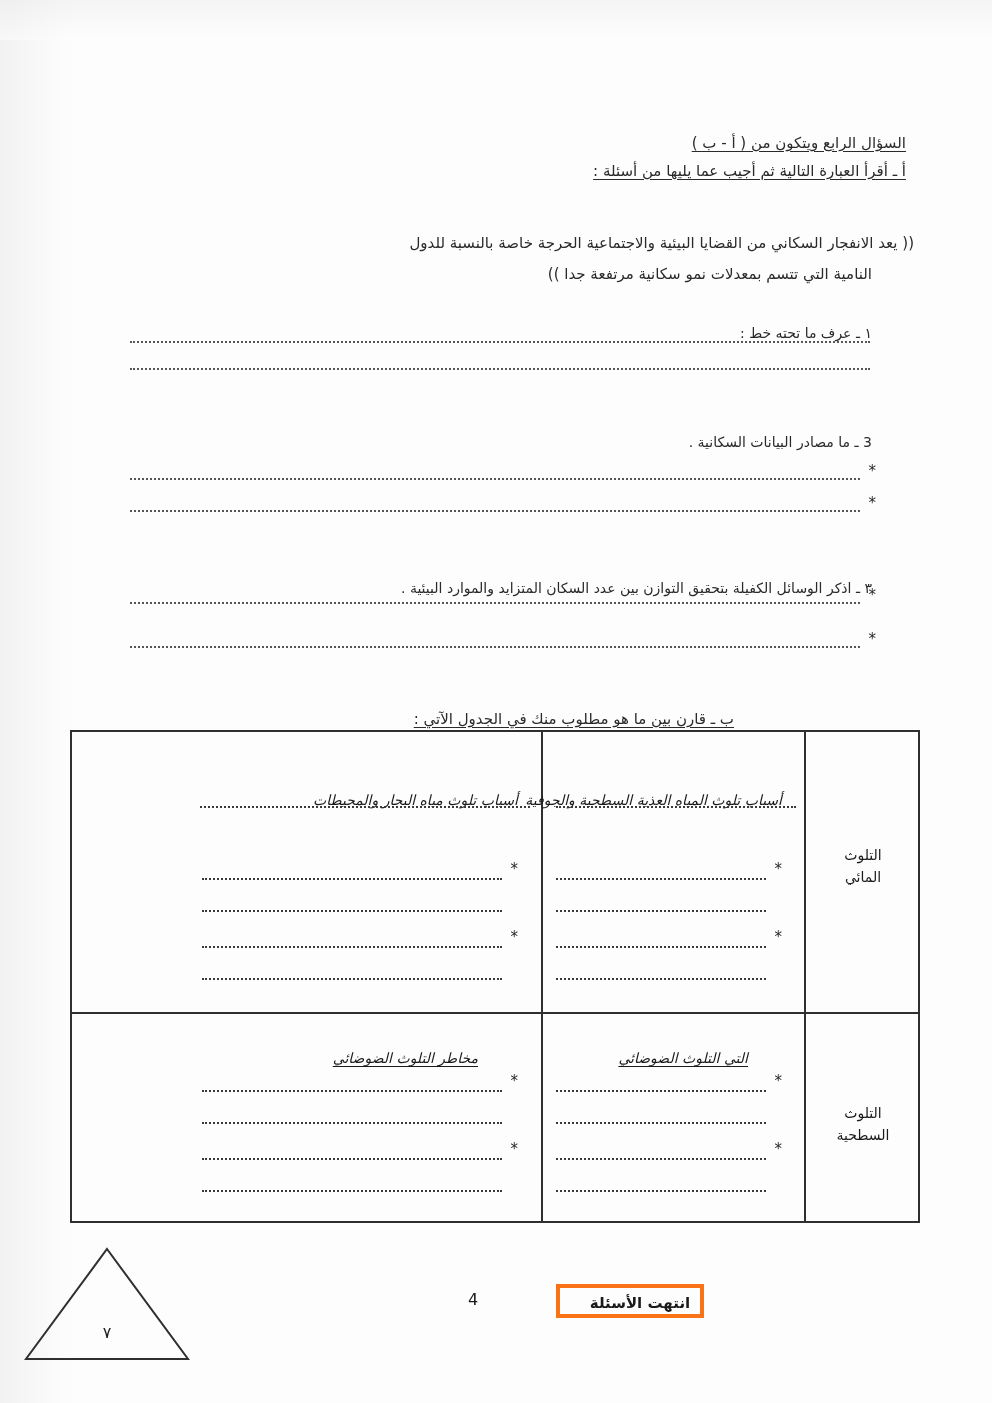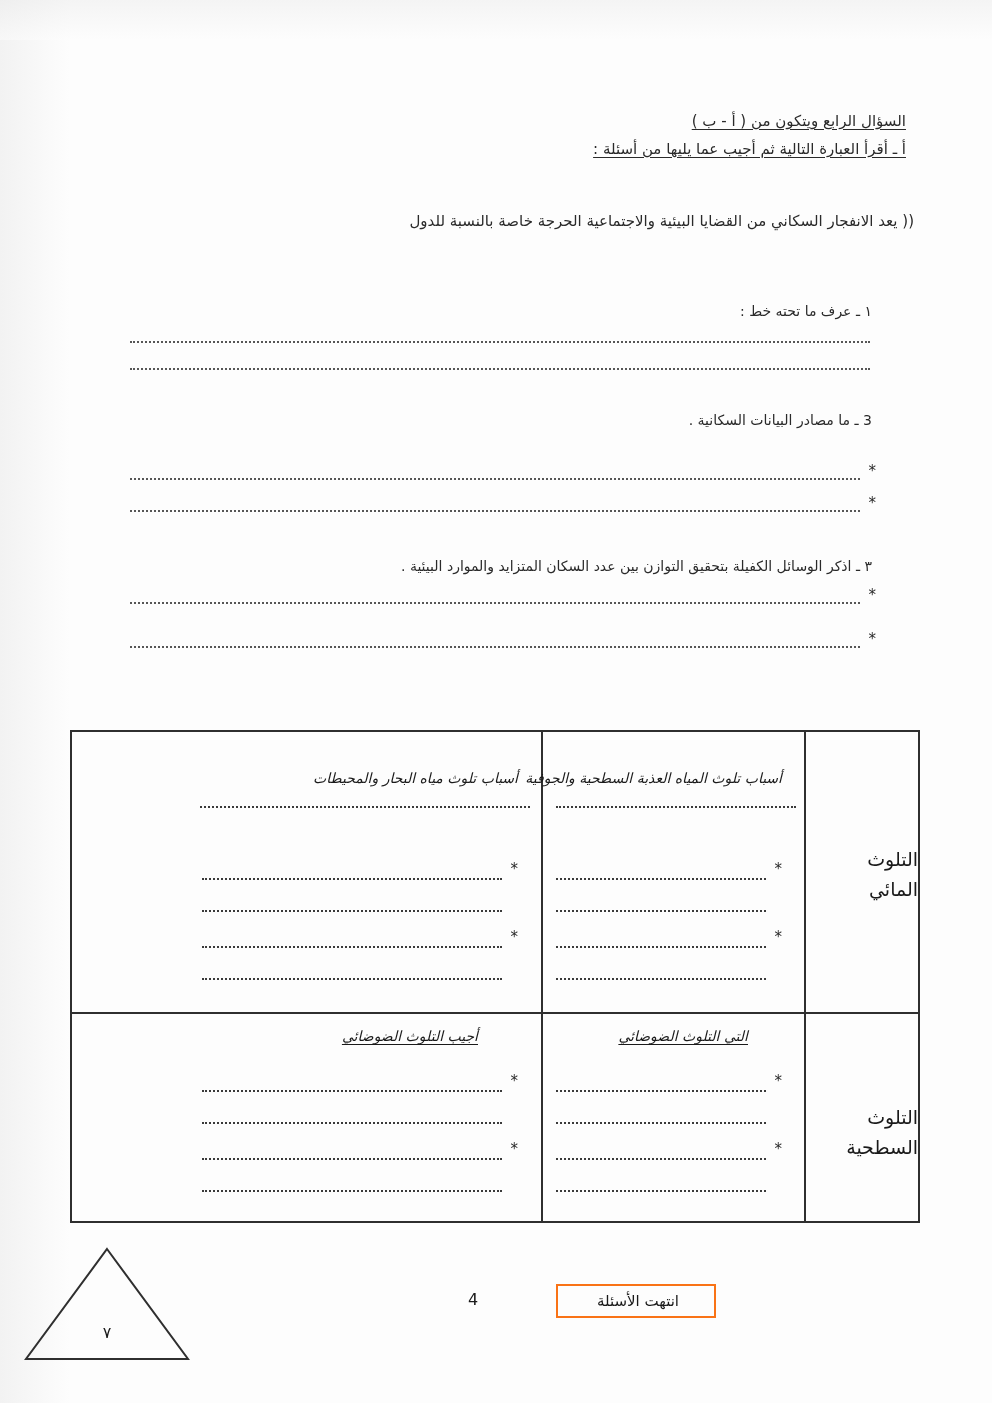--- a/index.html
+++ b/index.html
@@ -36,21 +36,21 @@
   .txt {
     position: absolute;
     white-space: nowrap;
     direction: rtl;
     text-align: right;
     color: #2a2a2a;
   }
   .u { text-decoration: underline; text-underline-offset: 3px; }
   .s15 { font-size: 15px; }
   .s14 { font-size: 14px; }
-  .blur { filter: blur(.25px); }
+  .blur { filter: blur(.25px); margin-top: 22px; }
 
   
   .dots {
     position: absolute;
     border-bottom: 2px dotted #3a3a3a;
     height: 0;
     opacity: .85;
   }
   .star {
     position: absolute;
@@ -89,23 +89,23 @@
   }
   .cellhdr {
     position: absolute;
     font-size: 14px;
     white-space: nowrap;
     direction: rtl;
     font-style: italic;
   }
   .rowlabel {
     position: absolute;
-    font-size: 19px;
+    font-size: 14px;
     direction: rtl;
-    text-align: right;
+    text-align: center;
     line-height: 1.6;
     width: 110px;
   }
 
   
   .tri {
     position: absolute;
     left: 22px;
     top: 1245px;
     width: 170px;
@@ -122,24 +122,25 @@
   .pagenum {
     position: absolute;
     left: 468px;
     top: 1290px;
     font-size: 16px;
   }
   .endbox {
     position: absolute;
     left: 556px;
     top: 1284px;
-    width: 160px;
+    width: 148px;
     height: 34px;
-    border: 2px solid #f97316;
+    border: 4px solid #f97316;
     box-sizing: border-box;
+    font-weight: bold;
   }
   .endbox span {
     position: absolute;
     left: 0; top: 6px;
     width: 160px;
     text-align: center;
     font-size: 15px;
   }
 </style>
 </head>
@@ -149,37 +150,39 @@
   <div class="scan-edge-left"></div>
   <div class="scan-edge-top"></div>
 
   <div class="content">
 
     <div class="txt s15 u blur" style="right:86px; top:112px;">السؤال الرابع ويتكون من ( أ - ب )</div>
 
     <div class="txt s15 u blur" style="right:86px; top:140px;">أ ـ أقرأ العبارة التالية ثم أجيب عما يليها من أسئلة :</div>
 
     <div class="txt s15 blur" style="right:78px; top:212px;">(( يعد الانفجار السكاني من القضايا البيئية والاجتماعية الحرجة خاصة بالنسبة للدول</div>
+    <div class="txt s15 blur" style="right:120px; top:243px;">النامية التي تتسم بمعدلات نمو سكانية مرتفعة جدا ))</div>
 
     <div class="txt s14 blur" style="right:120px; top:303px;">١ ـ عرف ما تحته خط :</div>
     <div class="dots" style="left:130px; top:341px; width:740px;"></div>
     <div class="dots" style="left:130px; top:368px; width:740px;"></div>
 
     <div class="txt s14 blur" style="right:120px; top:412px;">3 ـ ما مصادر البيانات السكانية .</div>
     <div class="star" style="right:116px; top:462px;">*</div>
     <div class="dots" style="left:130px; top:478px; width:730px;"></div>
     <div class="star" style="right:116px; top:494px;">*</div>
     <div class="dots" style="left:130px; top:510px; width:730px;"></div>
 
     <div class="txt s14 blur" style="right:120px; top:558px;">٣ ـ اذكر الوسائل الكفيلة بتحقيق التوازن بين عدد السكان المتزايد والموارد البيئية  .</div>
     <div class="star" style="right:116px; top:586px;">*</div>
     <div class="dots" style="left:130px; top:602px; width:730px;"></div>
     <div class="star" style="right:116px; top:630px;">*</div>
     <div class="dots" style="left:130px; top:646px; width:730px;"></div>
 
+    <div class="txt s15 u blur" style="right:258px; top:688px;">ب ـ قارن بين ما هو مطلوب منك في الجدول الآتي :</div>
 
     <div class="tbl">
 
       <div class="vline" style="right:112px;"></div>
       <div class="vline" style="right:375px;"></div>
 
       <div class="hline" style="top:280px;"></div>
 
       <div class="rowlabel" style="right:0px; top:112px;">
         <div>التلوث</div>
@@ -205,21 +208,21 @@
       <div class="star" style="position:absolute; right:400px; top:196px;">*</div>
       <div class="hdash" style="right:416px; top:214px; width:300px;"></div>
       <div class="hdash" style="right:416px; top:246px; width:300px;"></div>
 
       <div class="rowlabel" style="right:0px; top:370px;">
         <div>التلوث</div>
         <div>السطحية</div>
       </div>
 
       <div class="cellhdr blur u" style="right:170px; top:296px;">التي التلوث الضوضائي</div>
-      <div class="cellhdr blur u" style="right:440px; top:296px;">أجيب التلوث الضوضائي</div>
+      <div class="cellhdr blur u" style="right:440px; top:296px;">مخاطر التلوث الضوضائي</div>
 
       <div class="star" style="position:absolute; right:136px; top:340px;">*</div>
       <div class="hdash" style="right:152px; top:358px; width:210px;"></div>
       <div class="hdash" style="right:152px; top:390px; width:210px;"></div>
       <div class="star" style="position:absolute; right:136px; top:408px;">*</div>
       <div class="hdash" style="right:152px; top:426px; width:210px;"></div>
       <div class="hdash" style="right:152px; top:458px; width:210px;"></div>
 
       <div class="star" style="position:absolute; right:400px; top:340px;">*</div>
       <div class="hdash" style="right:416px; top:358px; width:300px;"></div>

